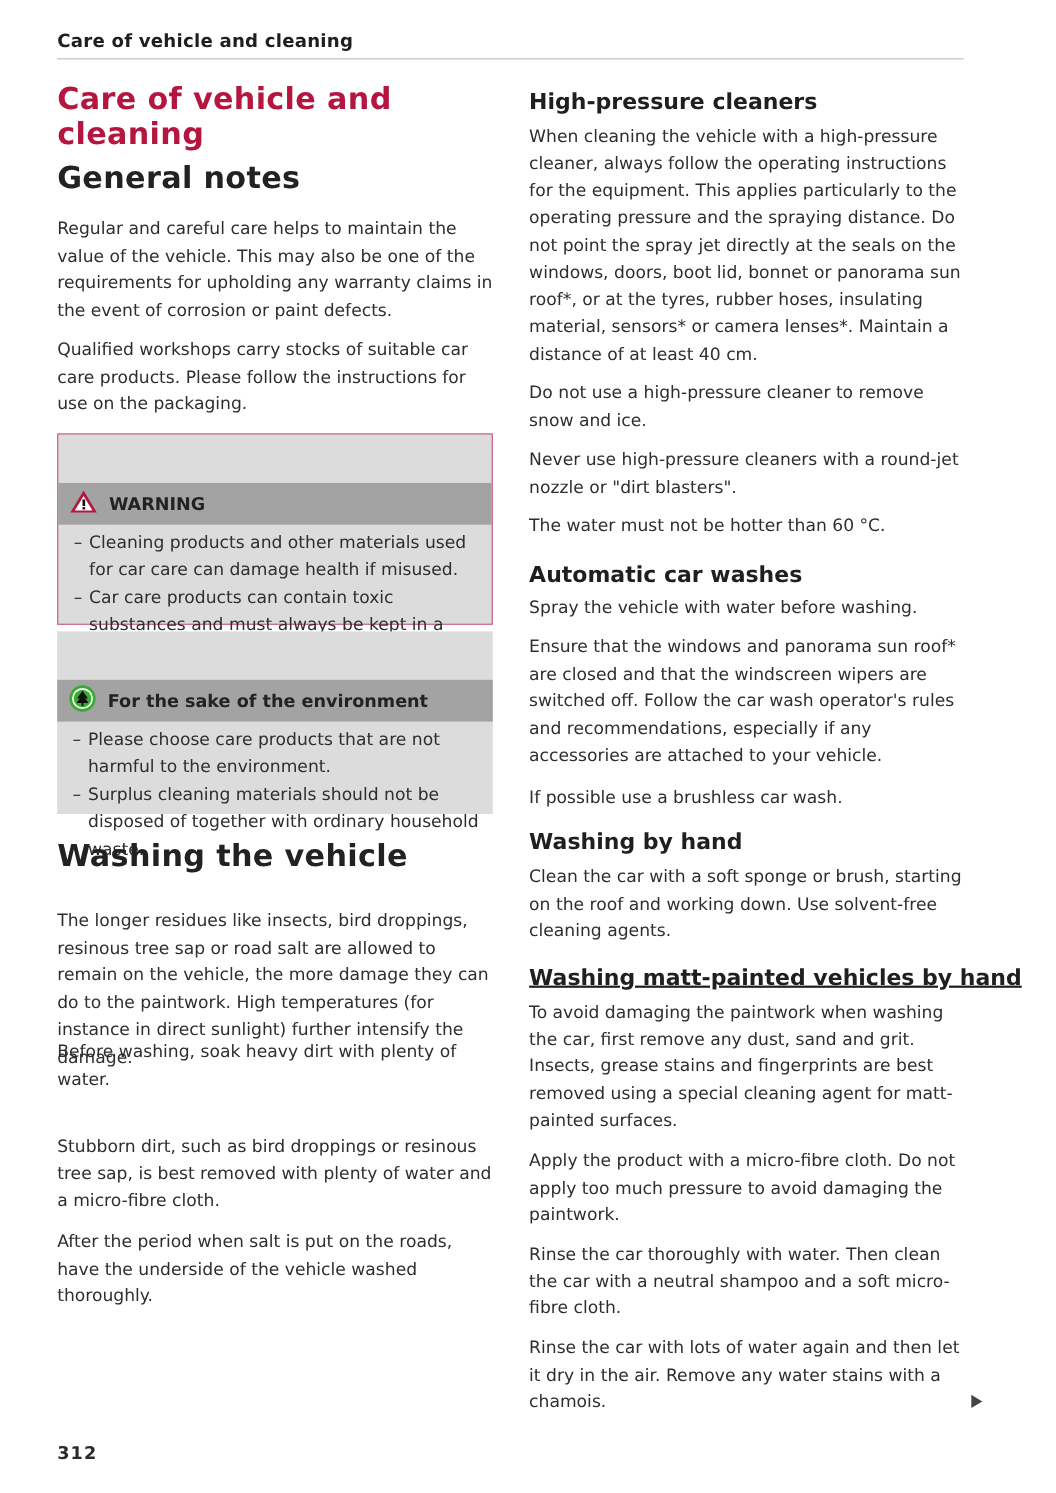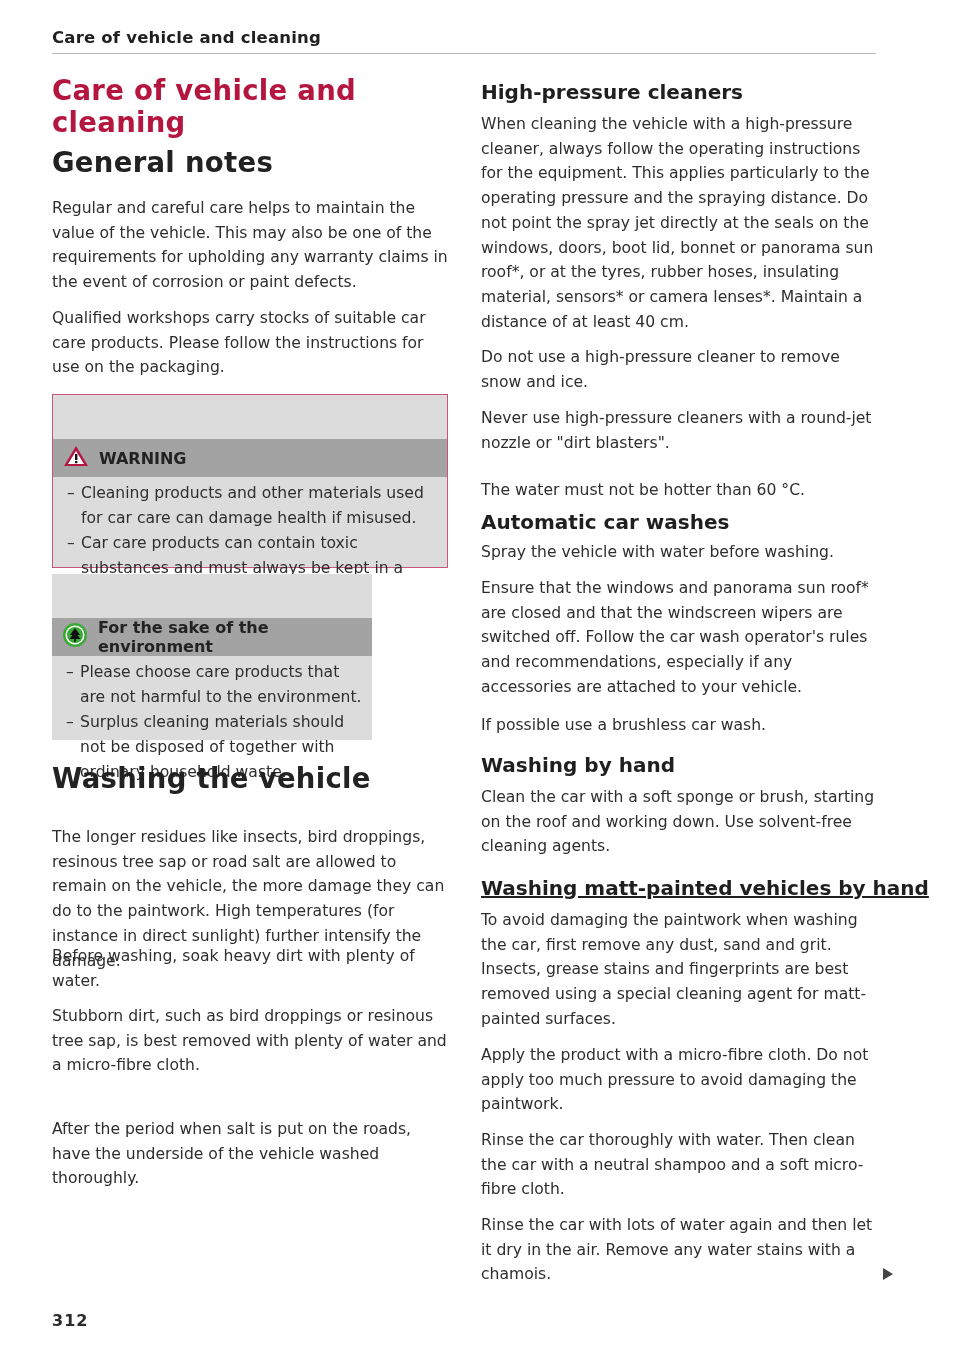--- a/index.html
+++ b/index.html
@@ -26,21 +26,21 @@
     color: #222; font-weight: bold; font-size: 27.5px; line-height: 32px; letter-spacing: 0.3px;
   }
   .para {
     position: absolute; margin: 0; font-size: 15.6px; line-height: 24.7px;
     color: #2e2e2e; width: 400px;
   }
   .subhead {
     position: absolute; margin: 0; font-size: 20px; font-weight: bold; color: #1f1f1f;
   }
   .box {
-    position: absolute; left: 52px; width: 320px; background: #dcdcdc;
+    position: absolute; left: 52px; width: 396px; background: #dcdcdc;
   }
   .box-warning { top: 394px; height: 172px; border: 1.5px solid #c8567a; width: 394px; }
   .box-env { top: 574px; height: 166px; }
   .box-header {
     height: 38px; background: #a3a3a3; display: flex; align-items: center; padding-left: 10px; margin-top: 44px;
   }
   .box-header .title {
     font-weight: bold; font-size: 16px; color: #222; margin-left: 10px;
   }
   .box-body { padding: 4px 10px 0 14px; }
@@ -106,28 +106,28 @@
   </div>
   <div class="box-body">
     <p class="box-item"><span class="dash">–</span><span>Please choose care products that are not harmful to the environment.</span></p>
     <p class="box-item"><span class="dash">–</span><span>Surplus cleaning materials should not be disposed of together with ordinary household waste.</span></p>
   </div>
 </div>
 
 <h2 class="section-title" style="top:762px;">Washing the vehicle</h2>
 <p class="para" style="left:52px; top:813px;margin-top:12px;">The longer residues like insects, bird droppings, resinous tree sap or road salt are allowed to remain on the vehicle, the more damage they can do to the paintwork. High temperatures (for instance in direct sunlight) further intensify the damage.</p>
 <p class="para" style="left:52px; top:944px;">Before washing, soak heavy dirt with plenty of water.</p>
-<p class="para" style="left:52px; top:1004px;">Stubborn dirt, such as bird droppings or resinous tree sap, is best removed with plenty of water and a micro-fibre cloth.</p>
+<p class="para" style="left:52px; top:1030px;">Stubborn dirt, such as bird droppings or resinous tree sap, is best removed with plenty of water and a micro-fibre cloth.</p>
 <p class="para" style="left:52px; top:1117px;">After the period when salt is put on the roads, have the underside of the vehicle washed thoroughly.</p>
 
 <h3 class="subhead" style="left:481px; top:80px;">High-pressure cleaners</h3>
 <p class="para" style="left:481px; top:112px;">When cleaning the vehicle with a high-pressure cleaner, always follow the operating instructions for the equipment. This applies particularly to the operating pressure and the spraying distance. Do not point the spray jet directly at the seals on the windows, doors, boot lid, bonnet or panorama sun roof*, or at the tyres, rubber hoses, insulating material, sensors* or camera lenses*. Maintain a distance of at least 40 cm.</p>
 <p class="para" style="left:481px; top:345px;">Do not use a high-pressure cleaner to remove snow and ice.</p>
 <p class="para" style="left:481px; top:406px;">Never use high-pressure cleaners with a round-jet nozzle or "dirt blasters".</p>
-<p class="para" style="left:481px; top:466px;margin-top:12px;">The water must not be hotter than 60 °C.</p>
+<p class="para" style="left:481px; top:466px;">The water must not be hotter than 60 °C.</p>
 
 <h3 class="subhead" style="left:481px; top:510px;">Automatic car washes</h3>
 <p class="para" style="left:481px; top:540px;">Spray the vehicle with water before washing.</p>
 <p class="para" style="left:481px; top:576px;">Ensure that the windows and panorama sun roof* are closed and that the windscreen wipers are switched off. Follow the car wash operator's rules and recommendations, especially if any accessories are attached to your vehicle.</p>
 <p class="para" style="left:481px; top:713px;">If possible use a brushless car wash.</p>
 
 <h3 class="subhead" style="left:481px; top:753px;">Washing by hand</h3>
 <p class="para" style="left:481px; top:785px;">Clean the car with a soft sponge or brush, starting on the roof and working down. Use solvent-free cleaning agents.</p>
 
 <h3 class="subhead" style="left:481px; top:876px;text-decoration:underline;">Washing matt-painted vehicles by hand</h3>

